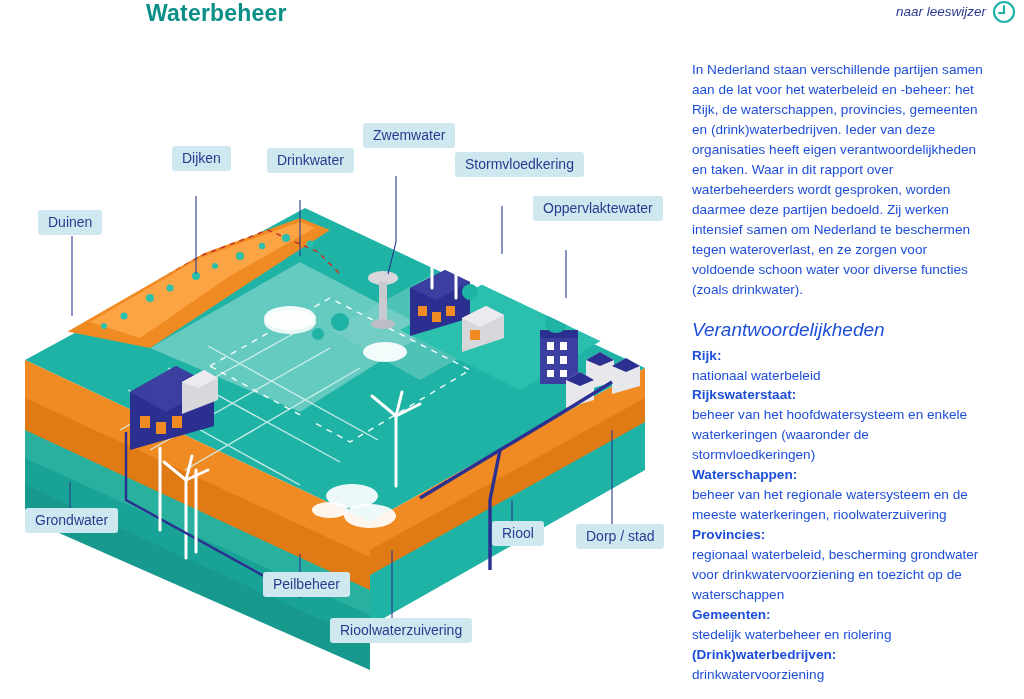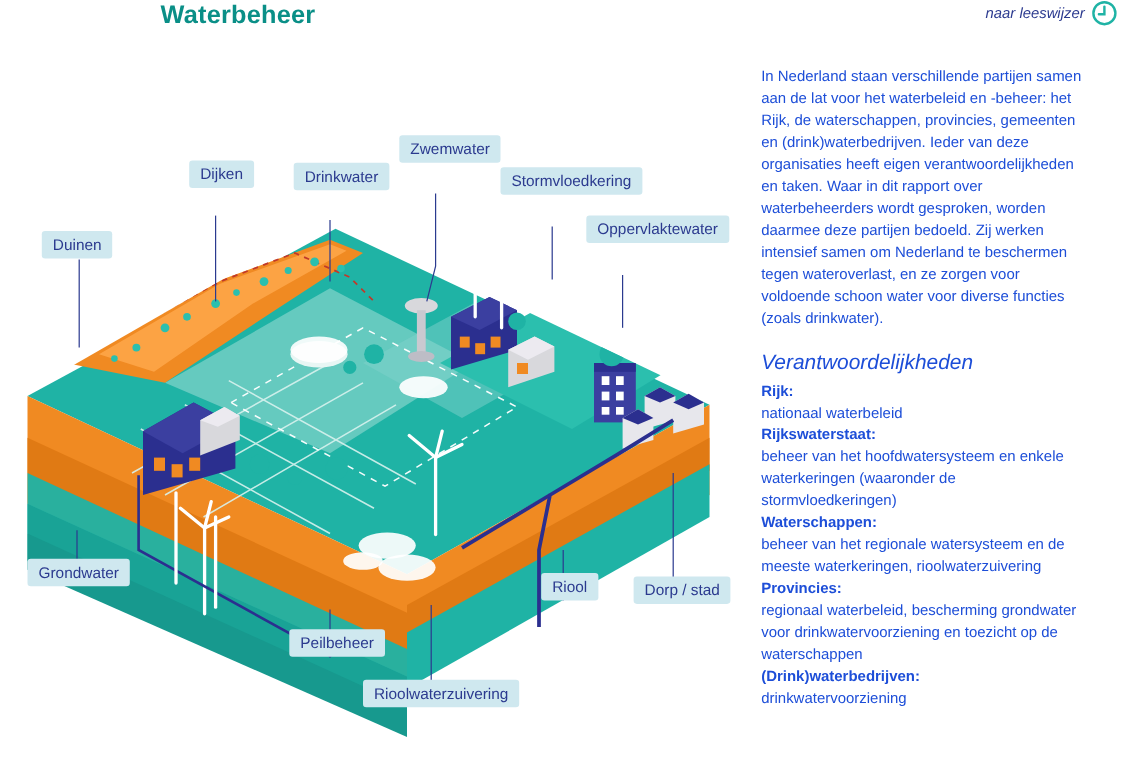--- a/index.html
+++ b/index.html
@@ -338,16 +338,20 @@
   </div>
   <div class="resp-item">
     <span class="role">Waterschappen:</span>
     <span class="desc">beheer van het regionale watersysteem en de meeste waterkeringen, rioolwaterzuivering</span>
   </div>
   <div class="resp-item">
     <span class="role">Provincies:</span>
     <span class="desc">regionaal waterbeleid, bescherming grondwater voor drinkwatervoorziening en toezicht op de waterschappen</span>
   </div>
   <div class="resp-item">
+    <span class="role">Gemeenten:</span>
+    <span class="desc">stedelijk waterbeheer en riolering</span>
+  </div>
+  <div class="resp-item">
     <span class="role">(Drink)waterbedrijven:</span>
     <span class="desc">drinkwatervoorziening</span>
   </div>
 </div>
 
 </body></html>

